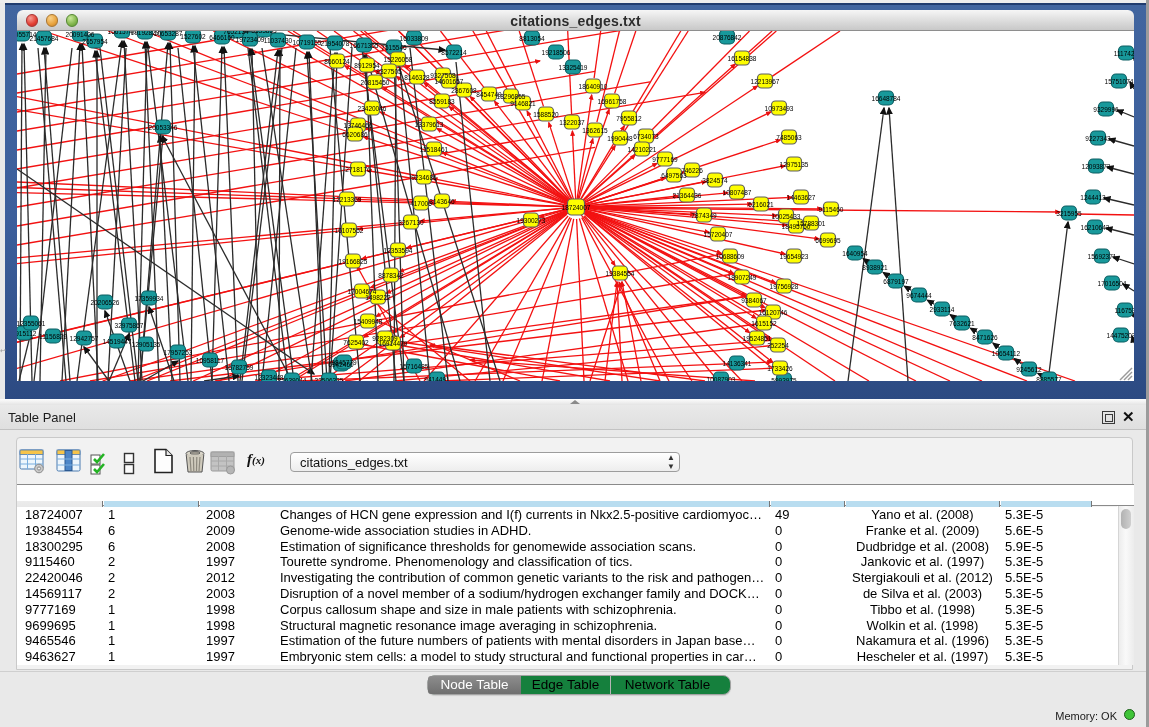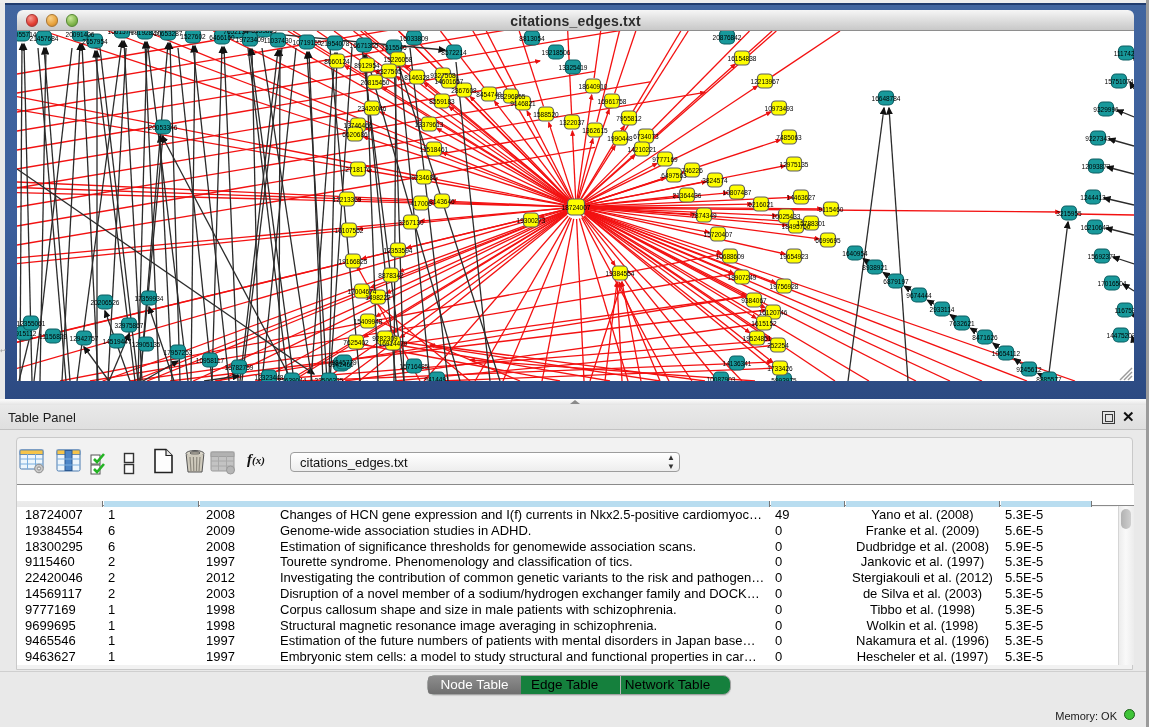--- a/index.html
+++ b/index.html
@@ -26,21 +26,21 @@
 #tbody{position:absolute;left:17px;top:507px;width:1100px;height:158px;background:#fff}
 #tbodyr{position:absolute;left:1117px;top:506px;width:17px;height:159px;background:#fff}
 .trow{position:absolute;left:0;width:1117px;height:16px;font-size:13px;color:#000}
 .trow span{position:absolute;top:0;white-space:nowrap;overflow:hidden}
 .trow .ctr{text-align:center}
 #sbar{position:absolute;left:1118px;top:506px;width:16px;height:159px;background:linear-gradient(90deg,#ececec,#f9f9f9 45%,#ececec);border-left:1px solid #d5d5d5}
 #sthumb{position:absolute;left:1121px;top:509px;width:10px;height:20px;border-radius:5px;background:linear-gradient(90deg,#b2b2b2,#cfcfcf)}
 #tabbar{position:absolute;left:0;top:671px;width:1149px;height:56px;background:#e9e9e9;border-top:1px solid #cfcfcf}
 #seg{position:absolute;left:427px;top:675px;width:304px;height:20px;background:#15803d;border:1px solid #a2a2a2;border-radius:8px;font-size:13.5px;box-shadow:0 1px 1px rgba(0,0,0,0.12)}
 #seg .s1{position:absolute;left:0;top:0;width:93px;height:18px;background:linear-gradient(180deg,#8d8d8d,#6f6f6f);border-radius:3px 0 0 3px;color:#fff;text-align:center;line-height:18px}
-#seg .s2{position:absolute;left:103px;top:0;width:90px;height:18px;border-right:1px solid #b5b5b5;color:#000;text-align:left;line-height:18px}
+#seg .s2{position:absolute;left:93px;top:0;width:90px;height:18px;border-right:1px solid #b5b5b5;color:#000;text-align:center;line-height:18px}
 #seg .s3{position:absolute;left:184px;top:0;width:111px;height:18px;color:#000;text-align:center;line-height:18px}
 #mem{position:absolute;right:32px;top:710px;font-size:11px;color:#1a1a1a}
 #memdot{position:absolute;right:14px;top:709px;width:11px;height:11px;border-radius:50%;background:#3fc438;border:1px solid #1e5e1c}
 #pfi{position:absolute;left:1102px;top:411px;width:13px;height:13px;border:1.6px solid #3a3a3a}
 #pfi:after{content:"";position:absolute;left:1.5px;top:1.5px;width:6px;height:6px;border:1.4px solid #3a3a3a}
 #pxi{position:absolute;left:1122px;top:408px;font-size:15px;font-weight:bold;color:#111}
 #collapse{position:absolute;left:0px;top:347px;width:6px;height:10px;color:#999;font-size:7px;font-family:'Liberation Sans',sans-serif}
 </style></head>
 <body>
 <div id="top">

